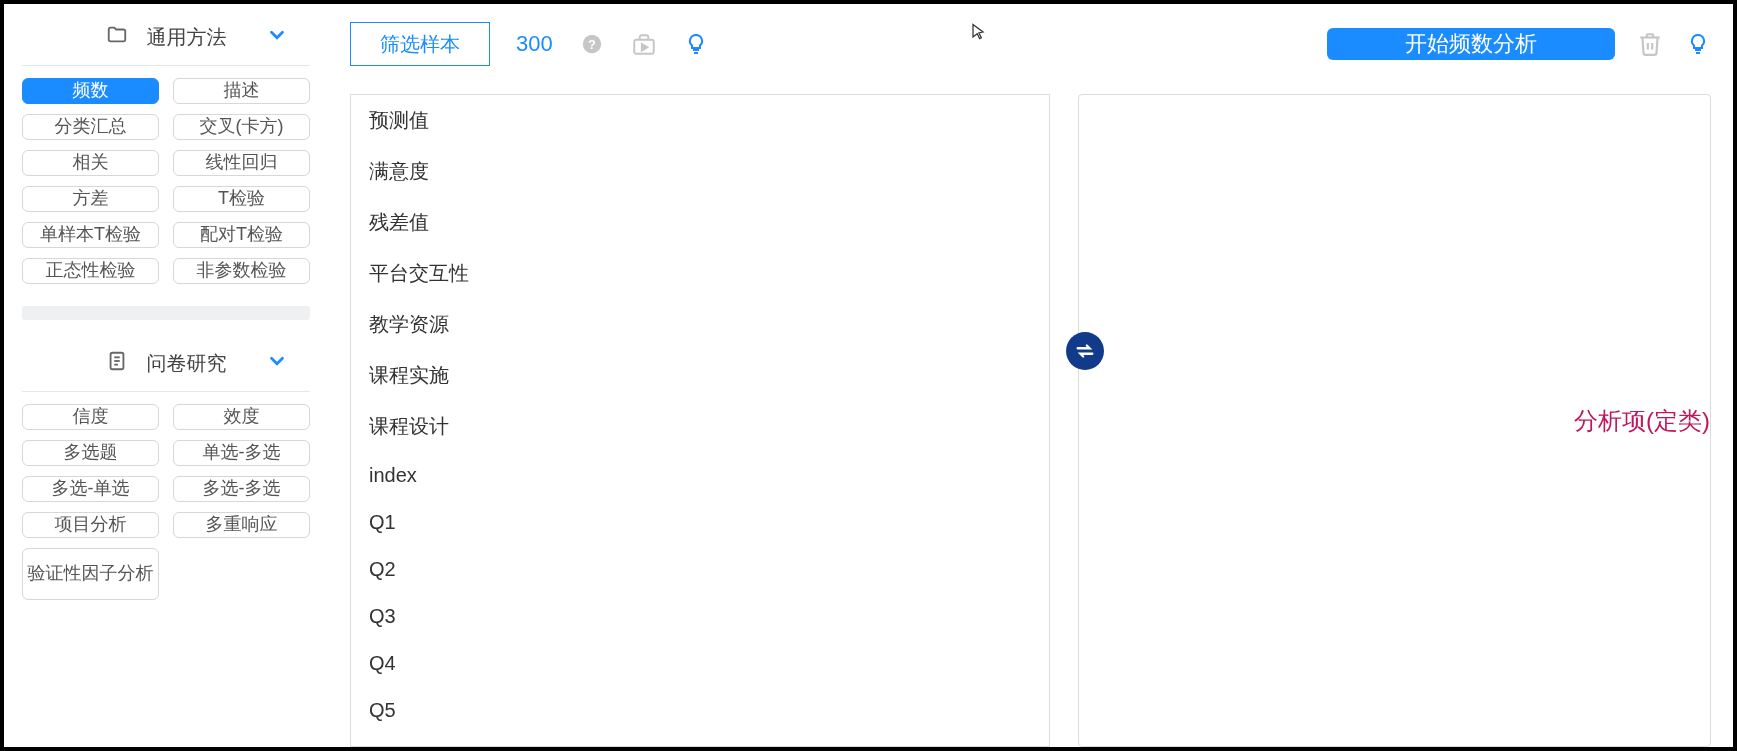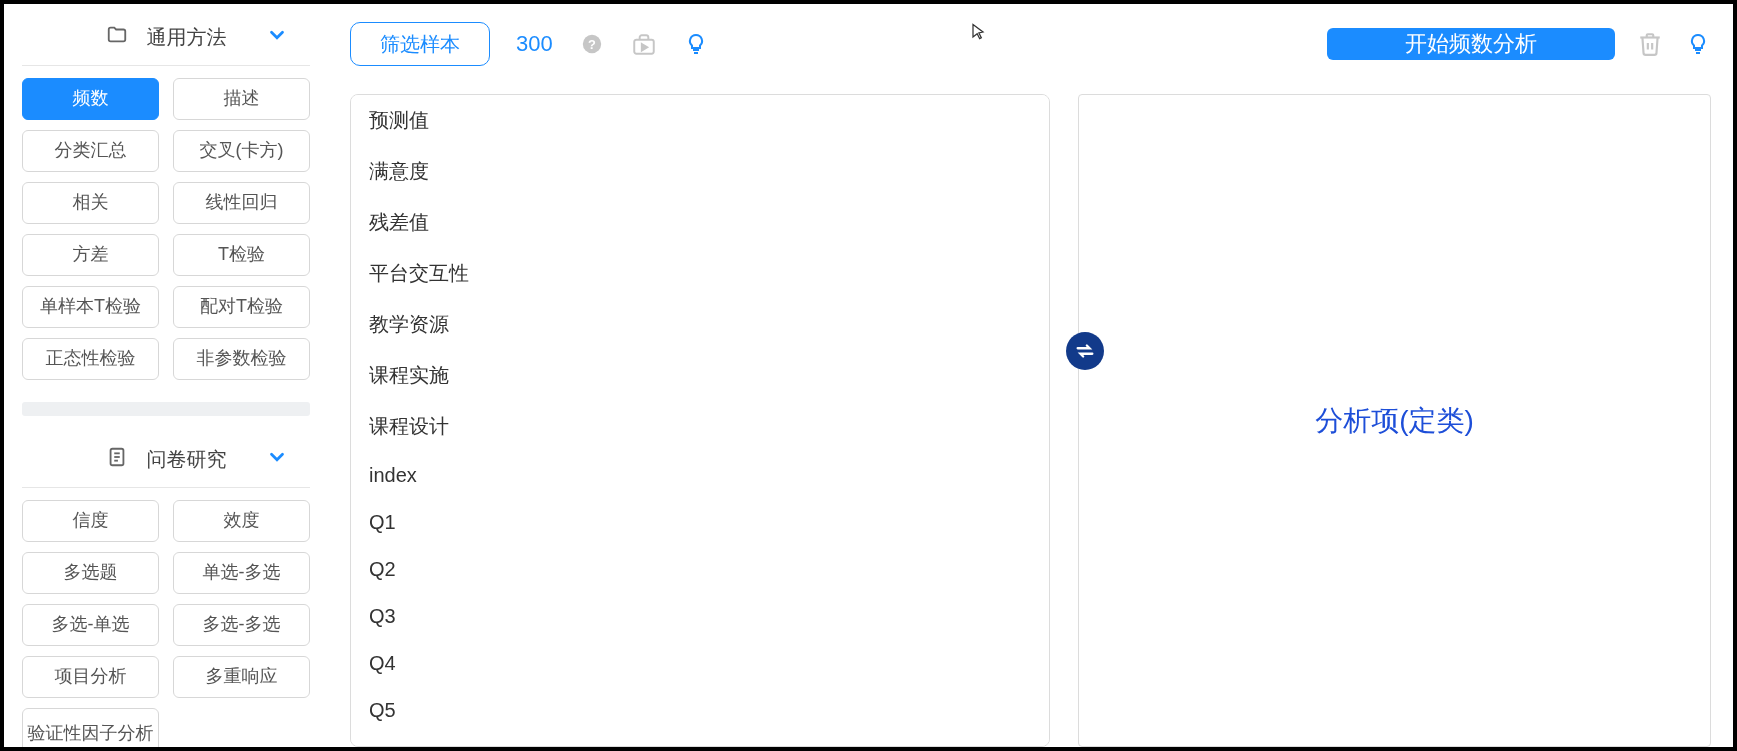--- a/index.html
+++ b/index.html
@@ -50,21 +50,21 @@
     }
     .btn-grid {
       display: grid;
       grid-template-columns: 1fr 1fr;
       gap: 10px 14px;
       padding: 0 6px 18px;
     }
     .method-btn {
       border: 1px solid #d7d7d7;
       border-radius: 6px;
-      height: 42px;
+      height: 26px;
       font-size: 18px;
       color: #555;
       background: #fff;
       display: flex;
       align-items: center;
       justify-content: center;
       cursor: pointer;
       line-height: 1.1;
       text-align: center;
       padding: 0 4px;
@@ -95,21 +95,21 @@
       gap: 22px;
     }
     .left-top { flex: 1; display: flex; align-items: center; gap: 26px; }
     .filter-btn {
       border: 1px solid #1b8cff;
       color: #1b8cff;
       background: #fff;
       font-size: 20px;
       height: 44px;
       width: 140px;
-      border-radius: 10px;
+      border-radius: 0;
       display: flex;
       align-items: center;
       justify-content: center;
       cursor: pointer;
     }
     .count {
       color: #1b8cff;
       font-size: 22px;
       font-weight: 400;
     }
@@ -141,21 +141,21 @@
       display: flex;
       gap: 28px;
       margin-top: 28px;
       flex: 1;
       min-height: 0;
       position: relative;
     }
     .var-panel {
       flex: 0 0 700px;
       border: 1px solid #dcdcdc;
-      border-radius: 8px;
+      border-radius: 0;
       overflow-y: scroll;
       background: #fff;
     }
     .var-panel::-webkit-scrollbar { width: 16px; }
     .var-panel::-webkit-scrollbar-thumb { background: #c9c9c9; border-radius: 8px; }
     .var-item {
       padding: 12px 18px;
       font-size: 20px;
       color: #333;
       cursor: pointer;
@@ -174,23 +174,23 @@
       cursor: pointer;
       z-index: 5;
     }
     .swap-btn svg { stroke: #fff; }
     .target-panel {
       flex: 1;
       border: 1px solid #dcdcdc;
       border-radius: 4px;
       display: flex;
       align-items: center;
-      justify-content: center;
-      color: #1d4ed8;
-      font-size: 28px;
+      justify-content: flex-end;
+      color: #be185d;
+      font-size: 24px;
       background: #fff;
     }
     .cursor {
       position: absolute;
       left: 644px;
       top: 18px;
       pointer-events: none;
       z-index: 99;
     }
   </style>

